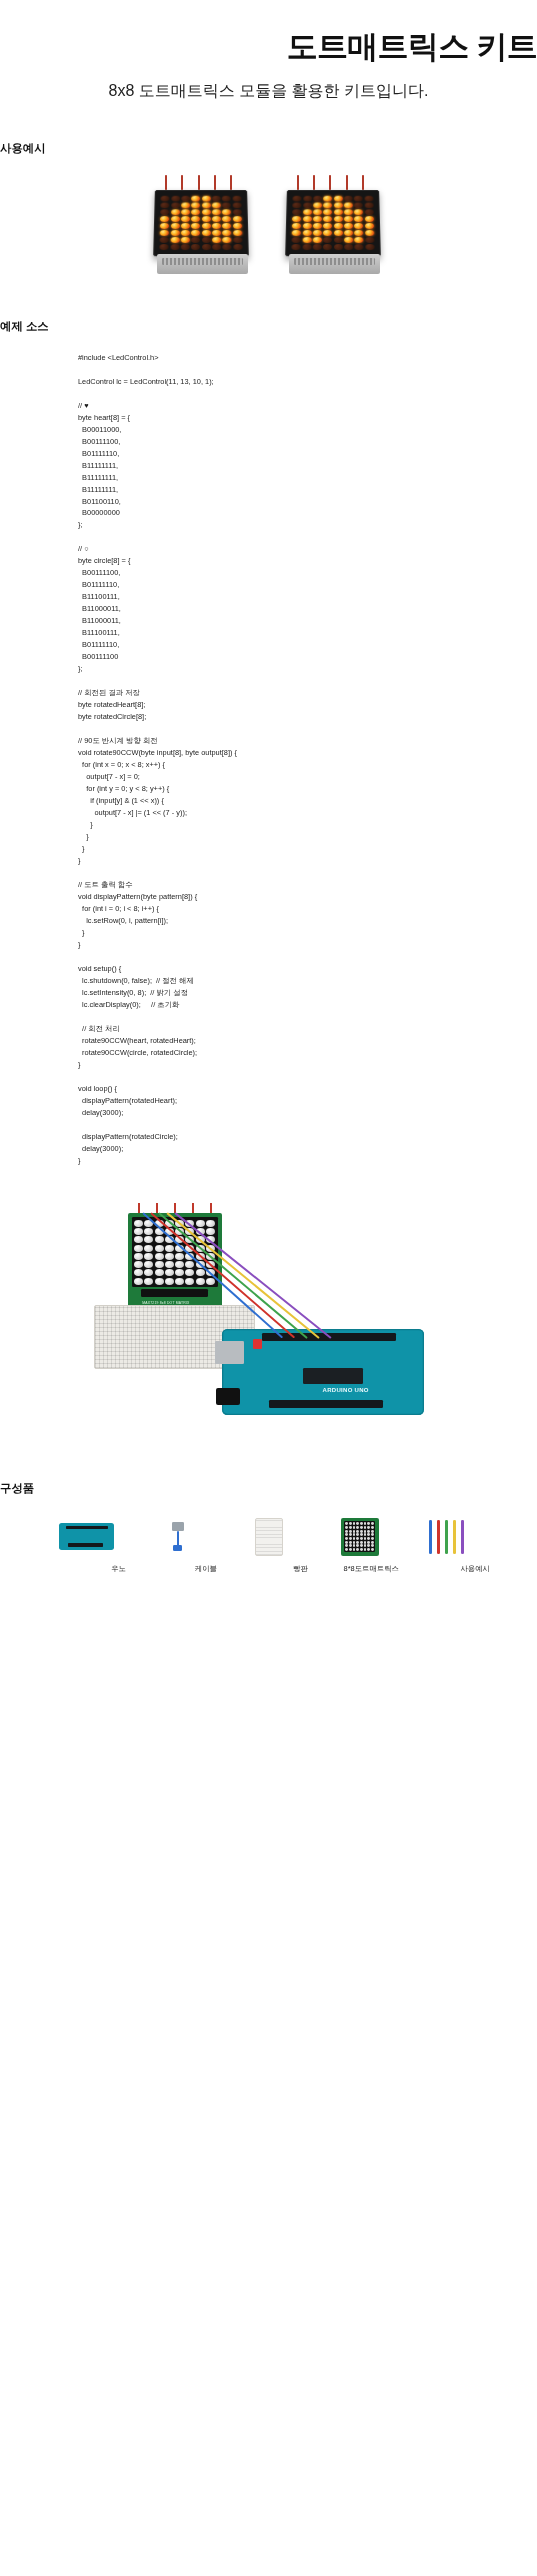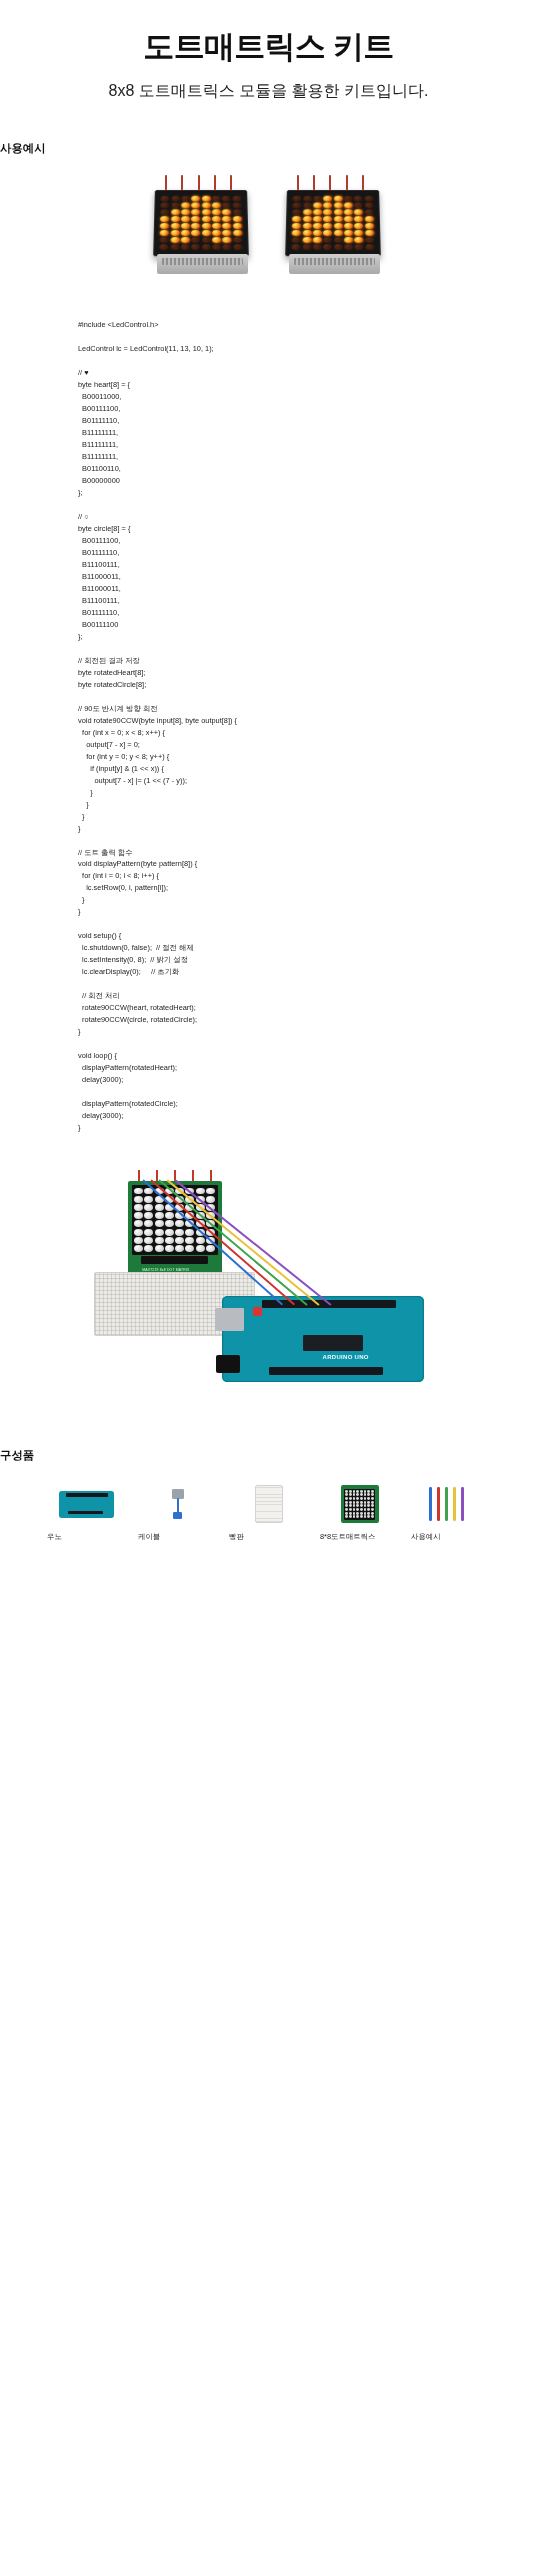--- a/index.html
+++ b/index.html
@@ -22,20 +22,21 @@
     text-align: center;
     padding-top: 29.6px;
   }
   .main-title {
     font-size: 31px;
     font-weight: 700;
     letter-spacing: -0.7px;
     color: #111;
     margin: 0 0 17.5px 0;
     line-height: 1.1;
+    text-align: right;
   }
   .subtitle {
     font-size: 16px;
     color: #222;
     margin: 0;
     font-weight: 400;
   }
   
   .section-title {
     font-size: 11.4px;
@@ -259,21 +260,21 @@
     border-radius: 1.3px;
   }
   
   .parts-section { margin-top: 48px; padding-bottom: 47px; }
   .parts-row {
     margin: 20px auto 0 auto;
     width: 443px;
     display: flex;
     justify-content: space-between;
   }
-  .part { width: 79px; text-align: left; }
+  .part { width: 79px; text-align: right; }
   .part-art {
     height: 42px;
     display: flex;
     align-items: center;
     justify-content: center;
   }
   .part-label {
     margin-top: 6.7px;
     font-size: 7.4px;
     color: #222;
@@ -478,20 +479,21 @@
               <div class="led off"></div>
               <div class="led off"></div>
             </div>
         </div>
         <div class="base"></div>
       </div>
     </div>
   </div>
 
   <div class="code-section">
+    <div class="section-title">예제 소스</div>
     <div class="code-wrap">
       <pre class="code">#include &lt;LedControl.h&gt;
 
 LedControl lc = LedControl(11, 13, 10, 1);
 
 // ♥
 byte heart[8] = {
   B00011000,
   B00111100,
   B01111110,

